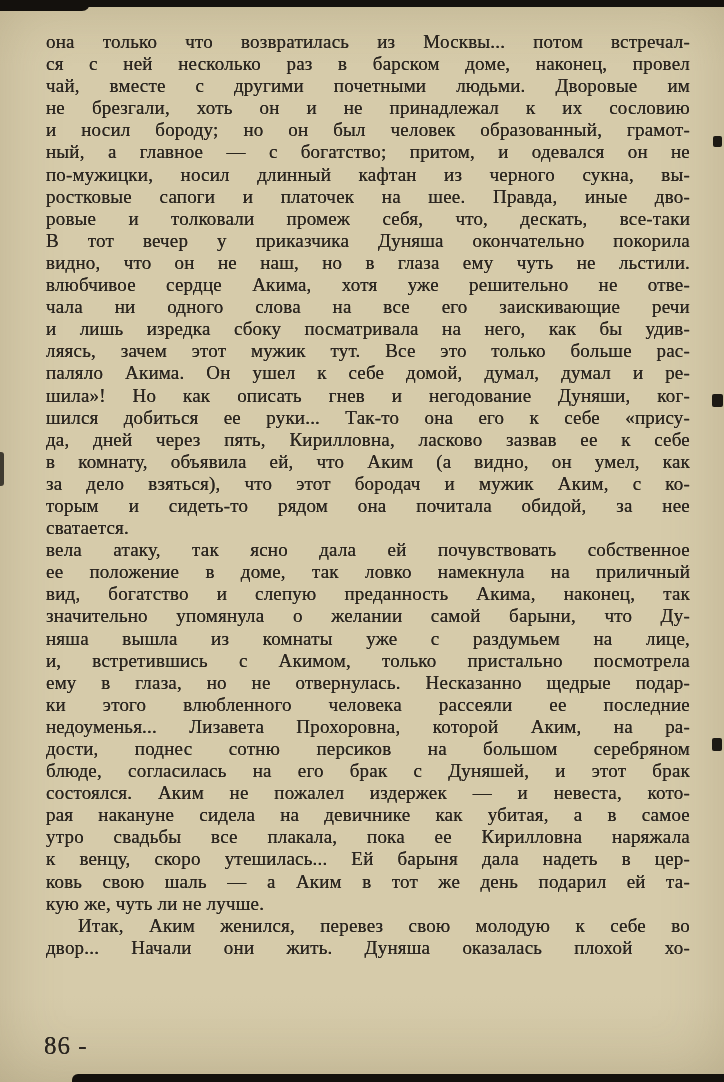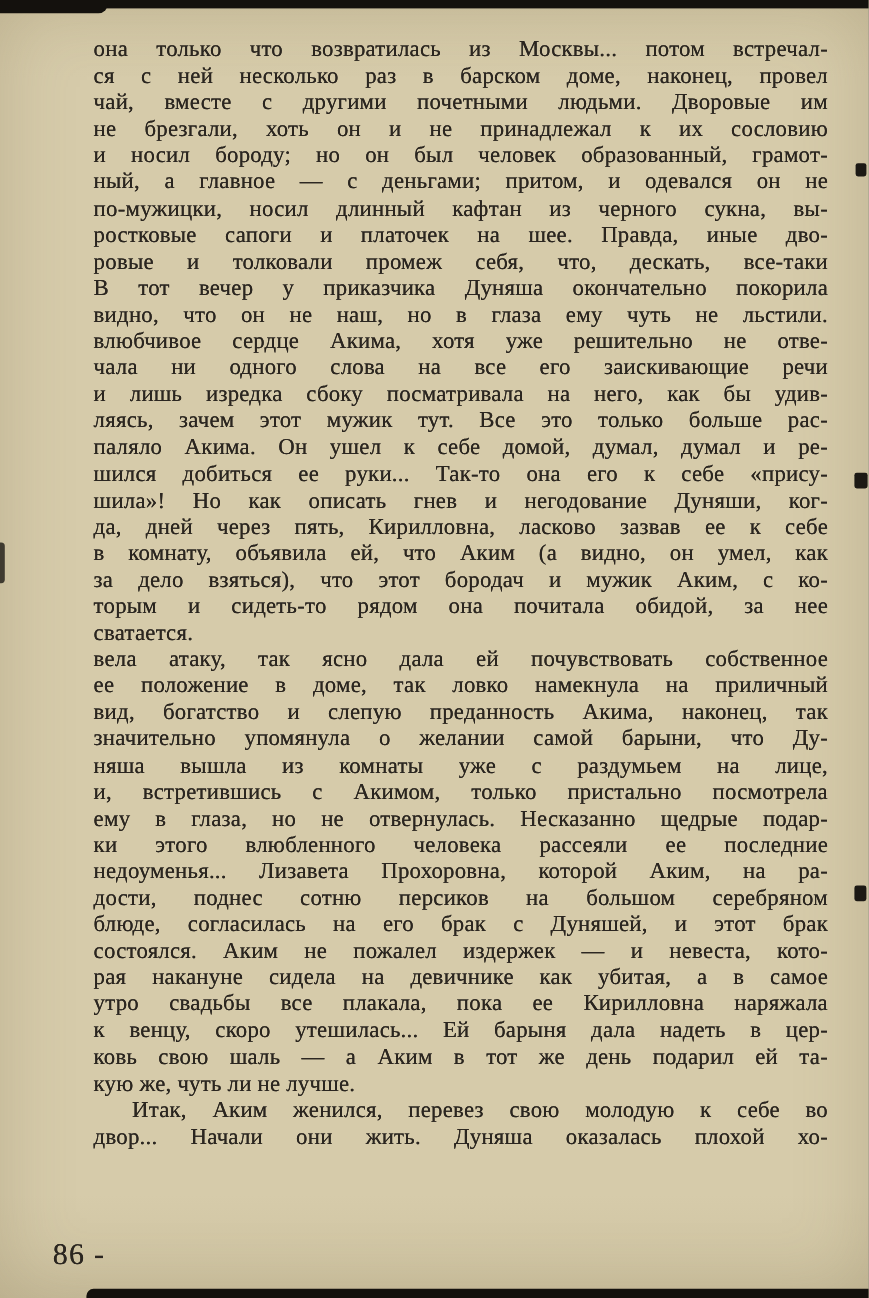--- a/index.html
+++ b/index.html
@@ -44,21 +44,20 @@
 
   .text-block{
     position:absolute;
     left:46px;
     right:34px;
     top:31px;
     font-size:19px;
     line-height:22.1px;
     letter-spacing:0.2px;
     text-shadow:0 0 0.45px currentColor;
-    margin-left:32px;
   }
   .line{
     text-align:justify;
     text-align-last:justify;
     white-space:normal;
   }
   .line.endline{
     text-align-last:left;
   }
   .line.indent{
@@ -84,33 +83,33 @@
   <div class="mark m3"></div>
   <div class="mark m4"></div>
 
   <div class="text-block" id="text-block">
       <div>
         <div class="line">она только что возвратилась из Москвы... потом встречал-</div>
         <div class="line">ся с ней несколько раз в барском доме, наконец, провел</div>
         <div class="line">чай, вместе с другими почетными людьми. Дворовые им</div>
         <div class="line">не брезгали, хоть он и не принадлежал к их сословию</div>
         <div class="line">и носил бороду; но он был человек образованный, грамот-</div>
-        <div class="line">ный, а главное — с деньгами; притом, и одевался он не</div>
+        <div class="line">ный, а главное — с богатство; притом, и одевался он не</div>
         <div class="line">по-мужицки, носил длинный кафтан из черного сукна, вы-</div>
         <div class="line">ростковые сапоги и платочек на шее. Правда, иные дво-</div>
         <div class="line">ровые и толковали промеж себя, что, дескать, все-таки</div>
         <div class="line">В тот вечер у приказчика Дуняша окончательно покорила</div>
         <div class="line">видно, что он не наш, но в глаза ему чуть не льстили.</div>
         <div class="line">влюбчивое сердце Акима, хотя уже решительно не отве-</div>
         <div class="line">чала ни одного слова на все его заискивающие речи</div>
         <div class="line">и лишь изредка сбоку посматривала на него, как бы удив-</div>
         <div class="line">ляясь, зачем этот мужик тут. Все это только больше рас-</div>
         <div class="line">паляло Акима. Он ушел к себе домой, думал, думал и ре-</div>
+        <div class="line">шила»! Но как описать гнев и негодование Дуняши, ког-</div>
         <div class="line">шился добиться ее руки... Так-то она его к себе «прису-</div>
-        <div class="line">шила»! Но как описать гнев и негодование Дуняши, ког-</div>
         <div class="line">да, дней через пять, Кирилловна, ласково зазвав ее к себе</div>
         <div class="line">в комнату, объявила ей, что Аким (а видно, он умел, как</div>
         <div class="line">за дело взяться), что этот бородач и мужик Аким, с ко-</div>
         <div class="line">торым и сидеть-то рядом она почитала обидой, за нее</div>
         <div class="line endline">сватается.</div>
       </div>
       <div>
         <div class="line">вела атаку, так ясно дала ей почувствовать собственное</div>
         <div class="line">ее положение в доме, так ловко намекнула на приличный</div>
         <div class="line">вид, богатство и слепую преданность Акима, наконец, так</div>

